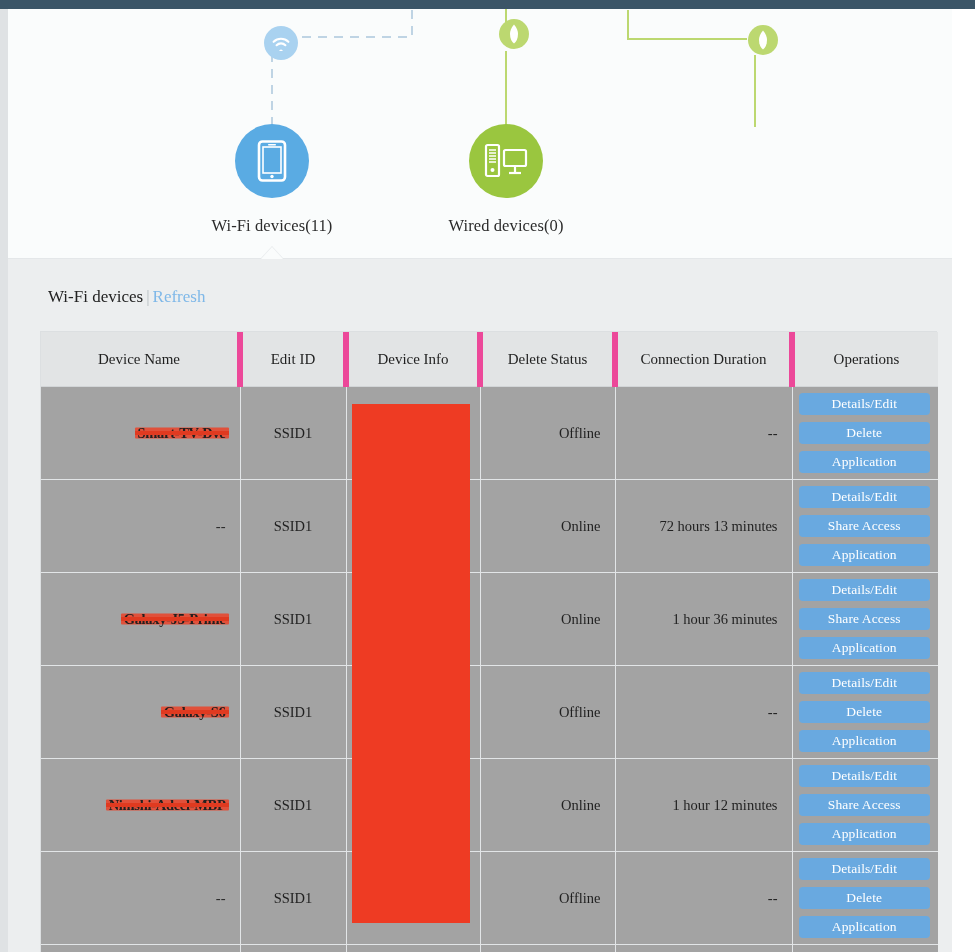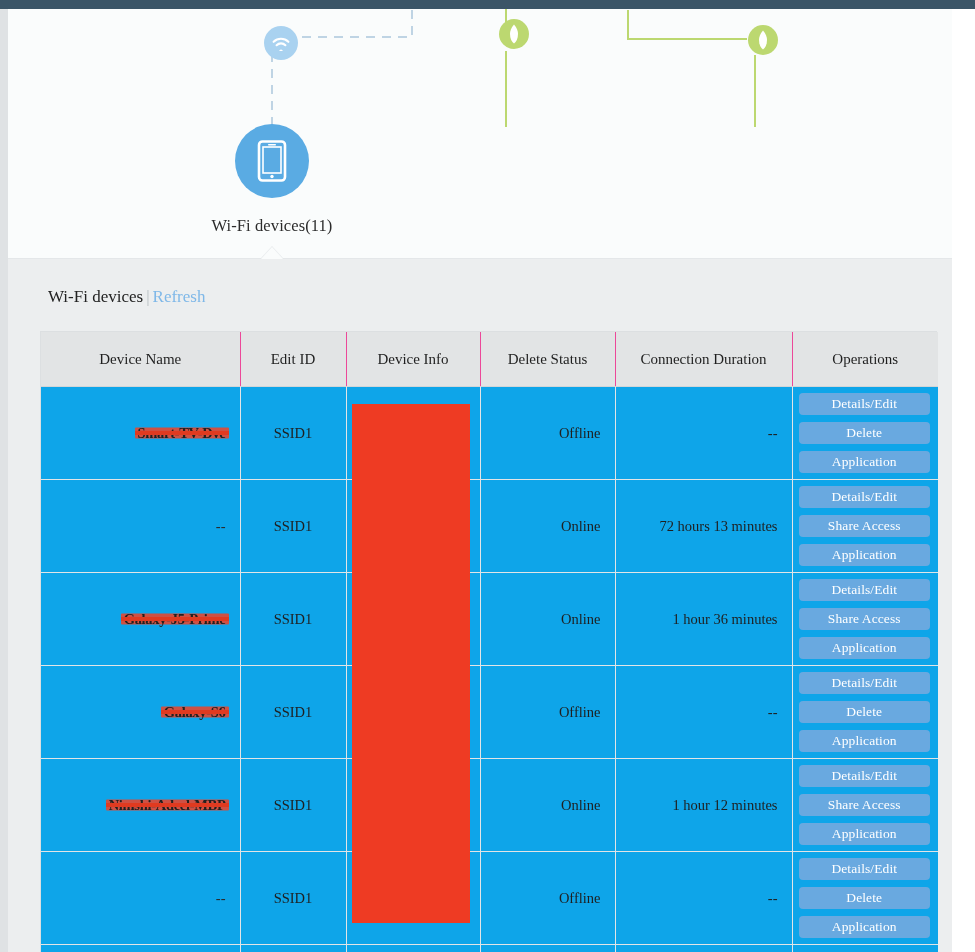--- a/index.html
+++ b/index.html
@@ -172,29 +172,29 @@
     table-layout: fixed;
     font-size: 14.5px;
     color: #1f1f1f;
   }
   table.devtable th {
     background: #e2e4e5;
     font-weight: normal;
     font-size: 15px;
     height: 52px;
     text-align: center;
-    border-right: 1px solid #ec4899;
+    border-right: 6px solid #ec4899;
     border-bottom: 1px solid #d2d5d7;
     color: #1f1f1f;
   }
   table.devtable th:last-child { border-right: none; }
   table.devtable td {
     border-right: 1px solid #e2e5e7;
     border-bottom: 1px solid #e2e5e7;
-    background: #0ea5e9;
+    background: #a3a3a3;
     padding: 0 14px;
     vertical-align: middle;
   }
   table.devtable td:last-child { border-right: none; }
   table.devtable tbody tr { height: 93px; }
 
   .col-name   { width: 199px; }
   .col-port   { width: 106px; }
   .col-info   { width: 134px; }
   .col-status { width: 135px; }
@@ -327,20 +327,37 @@
         <svg width="32" height="42" viewBox="0 0 32 42">
           <rect x="3" y="1.5" width="26" height="39" rx="3.5" ry="3.5" fill="none" stroke="#ffffff" stroke-width="2.6"></rect>
           <rect x="7" y="7" width="18" height="26" fill="none" stroke="#ffffff" stroke-width="1.6"></rect>
           <circle cx="16" cy="36.5" r="1.7" fill="#ffffff"></circle>
           <rect x="12" y="4" width="8" height="1.4" rx="0.7" fill="#ffffff"></rect>
         </svg>
       </div>
       <div class="node-label">Wi-Fi devices(11)</div>
     </div>
 
+    <div class="node" style="left:418px; top:115px;">
+      <div class="node-circle green">
+        <svg width="44" height="36" viewBox="0 0 44 36">
+          <rect x="2" y="2" width="13" height="31" rx="1.5" fill="none" stroke="#ffffff" stroke-width="2.2"></rect>
+          <line x1="5" y1="7" x2="12" y2="7" stroke="#ffffff" stroke-width="1.5"></line>
+          <line x1="5" y1="10" x2="12" y2="10" stroke="#ffffff" stroke-width="1.5"></line>
+          <line x1="5" y1="13" x2="12" y2="13" stroke="#ffffff" stroke-width="1.5"></line>
+          <line x1="5" y1="16" x2="12" y2="16" stroke="#ffffff" stroke-width="1.5"></line>
+          <line x1="5" y1="19" x2="12" y2="19" stroke="#ffffff" stroke-width="1.5"></line>
+          <circle cx="8.5" cy="27" r="2" fill="#ffffff"></circle>
+          <rect x="20" y="7" width="22" height="16" rx="1.5" fill="none" stroke="#ffffff" stroke-width="2.2"></rect>
+          <line x1="31" y1="23" x2="31" y2="29" stroke="#ffffff" stroke-width="2.2"></line>
+          <line x1="25" y1="30" x2="37" y2="30" stroke="#ffffff" stroke-width="2.2"></line>
+        </svg>
+      </div>
+      <div class="node-label">Wired devices(0)</div>
+    </div>
 
   </div>
   <div class="topology-pointer"></div>
 
   <div class="devices-section">
 
     <div class="section-title">
       <span>Wi-Fi devices</span><span class="sep">|</span><span class="refresh-link">Refresh</span>
     </div>
 

